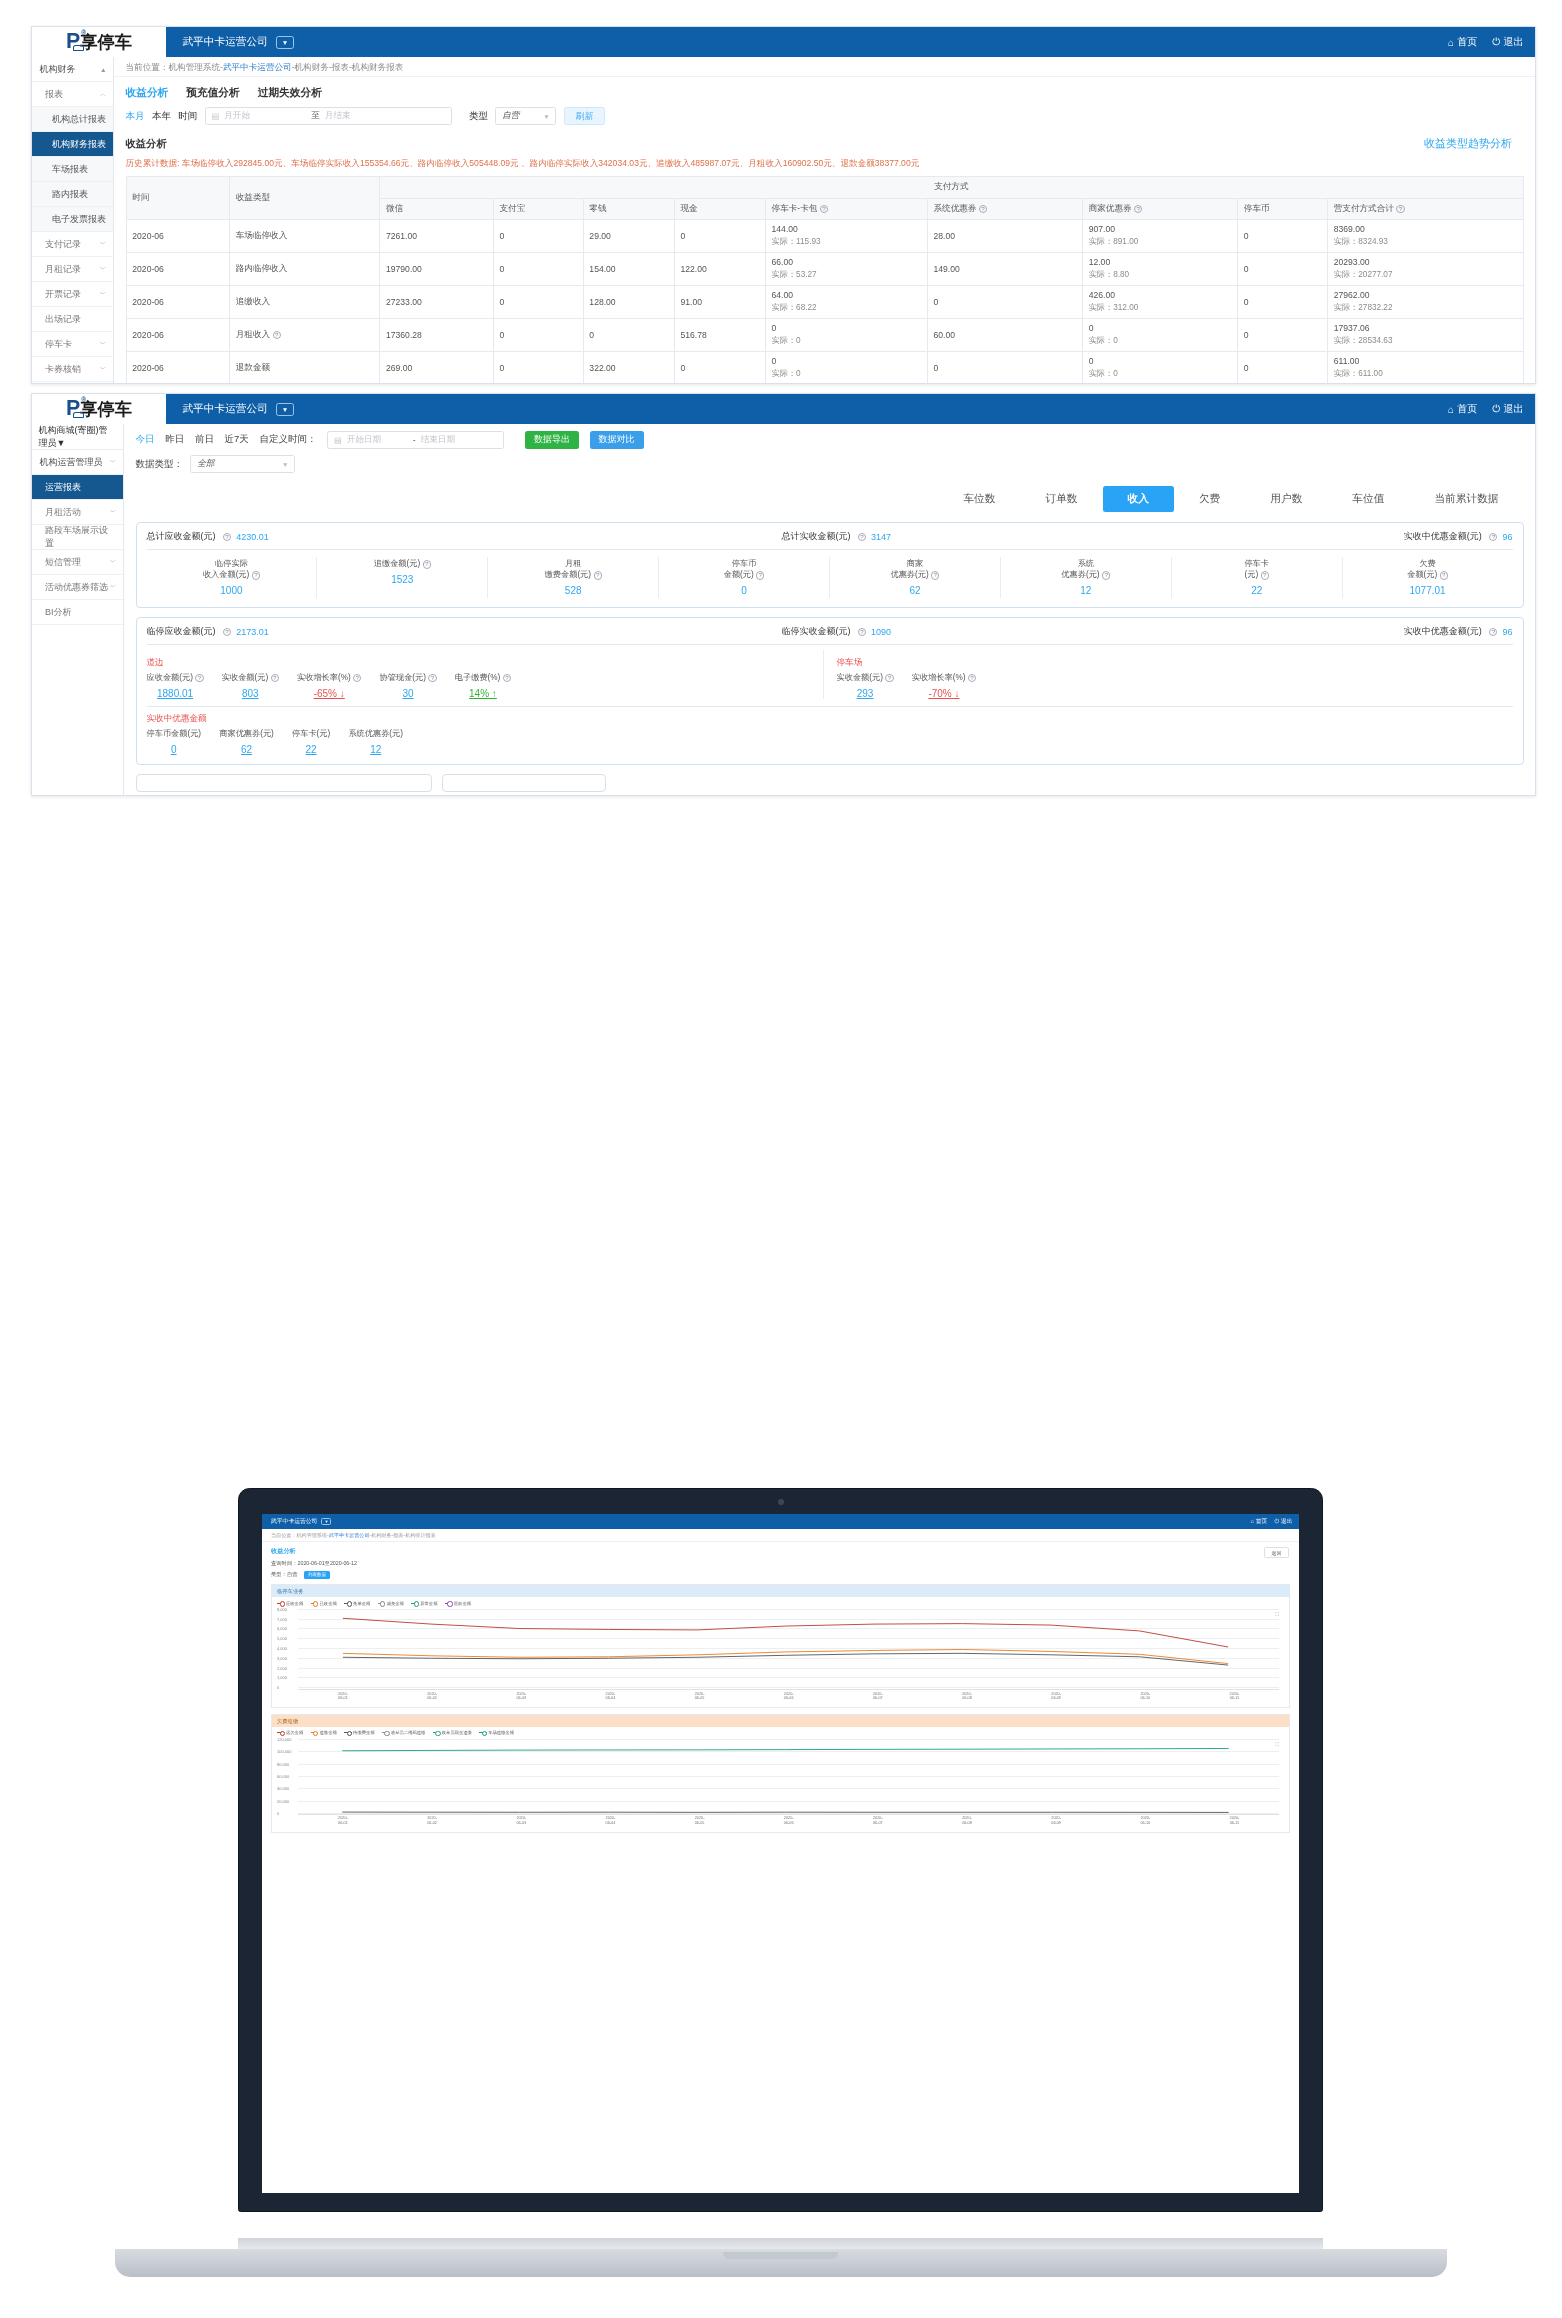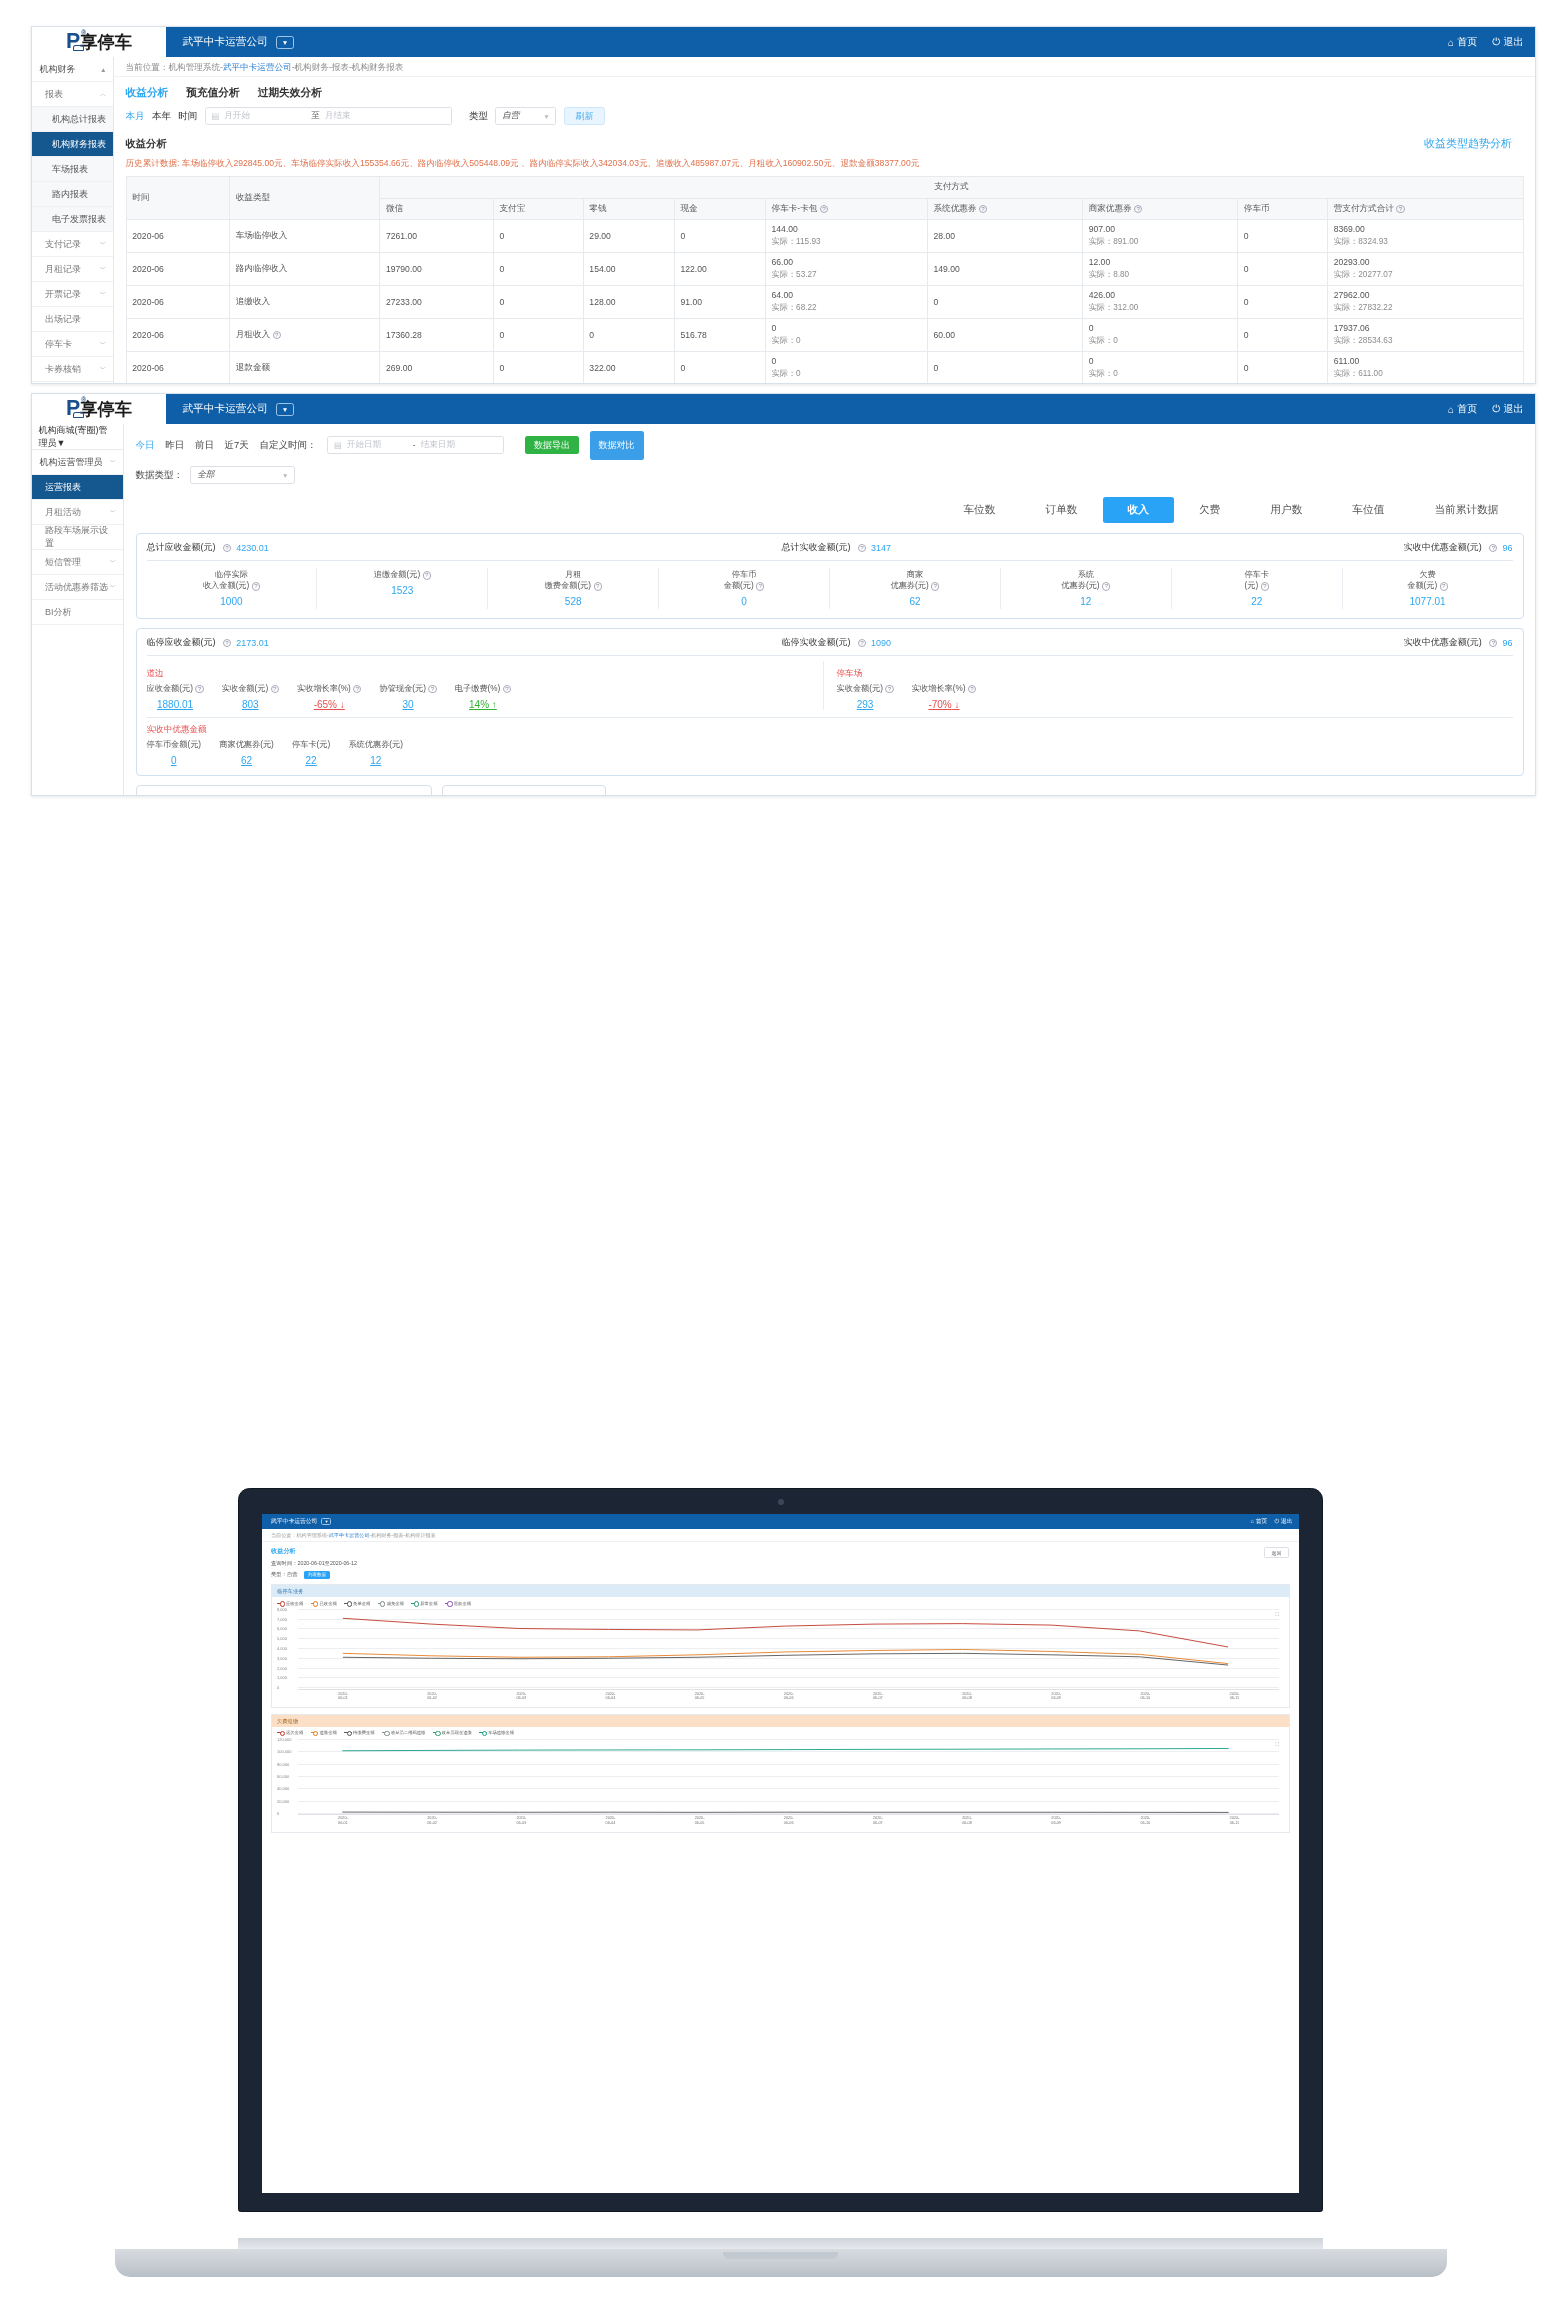--- a/index.html
+++ b/index.html
@@ -101,21 +101,21 @@
   .w2 .sidebar { width:92px; }
   .w2 .sb-head { height:26px; display:flex; align-items:center; padding:0 6.6px;
                  font-size:9px; color:#333; border-bottom:0.8px solid #e8ebef;}
   .seg-row { display:flex; align-items:center; gap:10.7px; padding:6.6px 0 6.6px 11.5px;
              font-size:9.5px; }
   .seg-row .s-link { color:#2ea7f0; cursor:pointer; }
   .seg-row .s-txt { color:#444; }
   .btn-green { background:#2fb344; color:#fff; border-radius:2.5px; height:18px;
                padding:0 9px; font-size:9px; display:flex; align-items:center;
                cursor:pointer; }
-  .btn-blue { background:#3a9fe8; color:#fff; border-radius:2.5px; height:29px;
+  .btn-blue { background:#3a9fe8; color:#fff; border-radius:2.5px; height:18px;
               padding:3px 9px; font-size:9px; display:flex; align-items:center;
               cursor:pointer; }
   .dtype-row { display:flex; align-items:center; gap:7.4px; padding:0 0 8.2px 11.5px;
                font-size:9.5px; color:#444;}
   .sel-wide { width:105px; }
   .bigtabs { display:flex; align-items:center; justify-content:flex-end;
              padding:5px 11.5px 10px; }
   .bt { font-size:10.7px; color:#555; cursor:pointer; padding:5.8px 25px;
         border-radius:2.5px; }
   .bt.sel { background:#29a3f5; color:#fff; font-weight:bold; }

